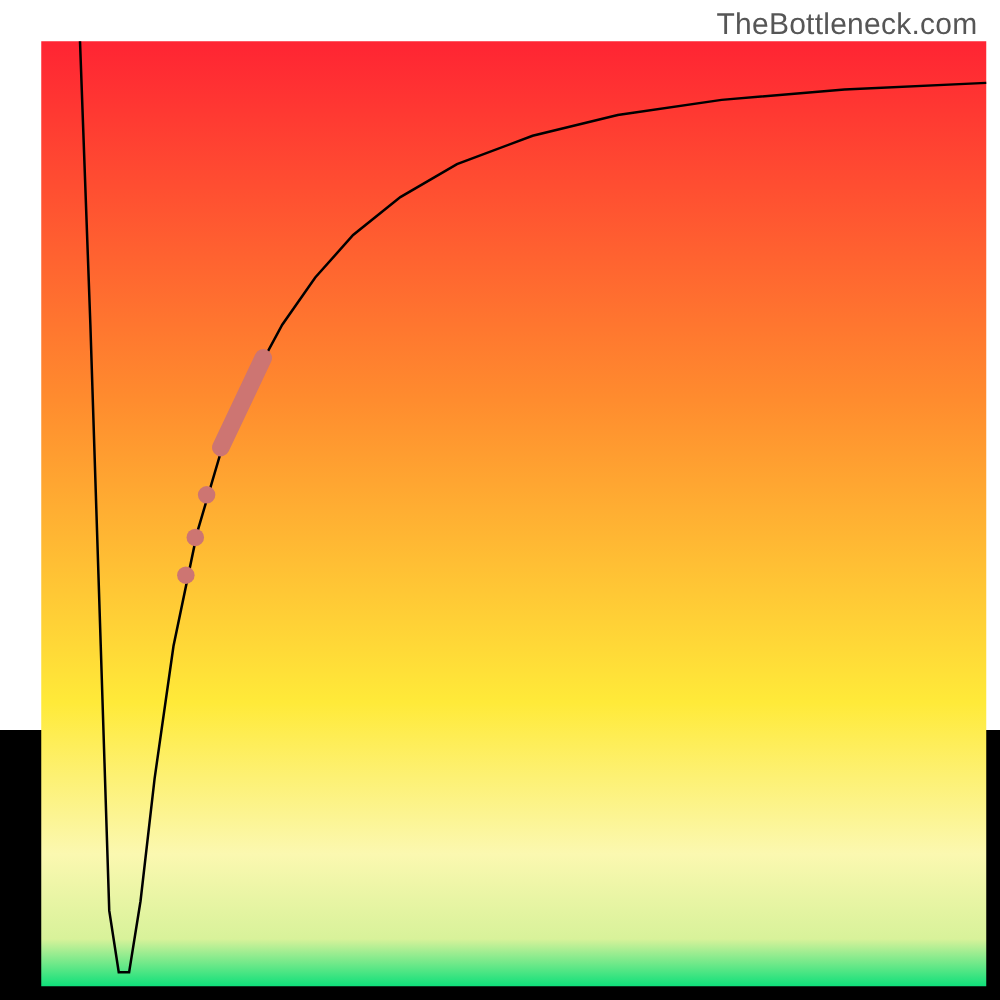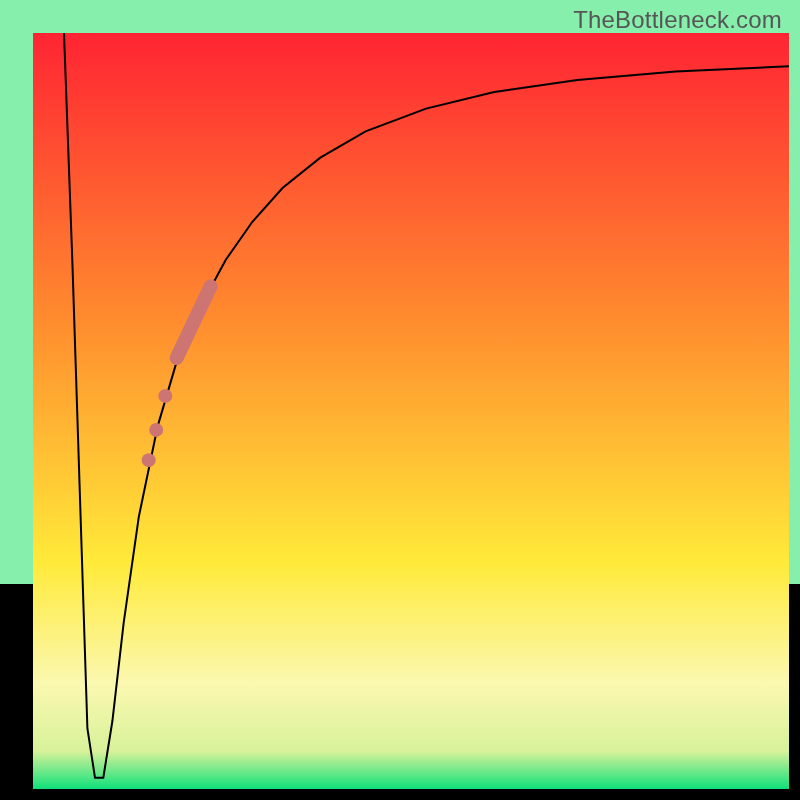--- a/index.html
+++ b/index.html
@@ -7,21 +7,21 @@
     padding: 0;
     width: 800px;
     height: 800px;
     background: #000;
     overflow: hidden;
   }
   .frame {
     position: relative;
     width: 800px;
     height: 584px;
-    background: #86efac;
+    background: #ffffff;
     text-align: right;
   }
   .watermark {
     position: absolute;
     top: 6px;
     right: 18px;
     font-family: Arial, Helvetica, sans-serif;
     font-size: 24px;
     font-weight: 500;
     color: #565656;

